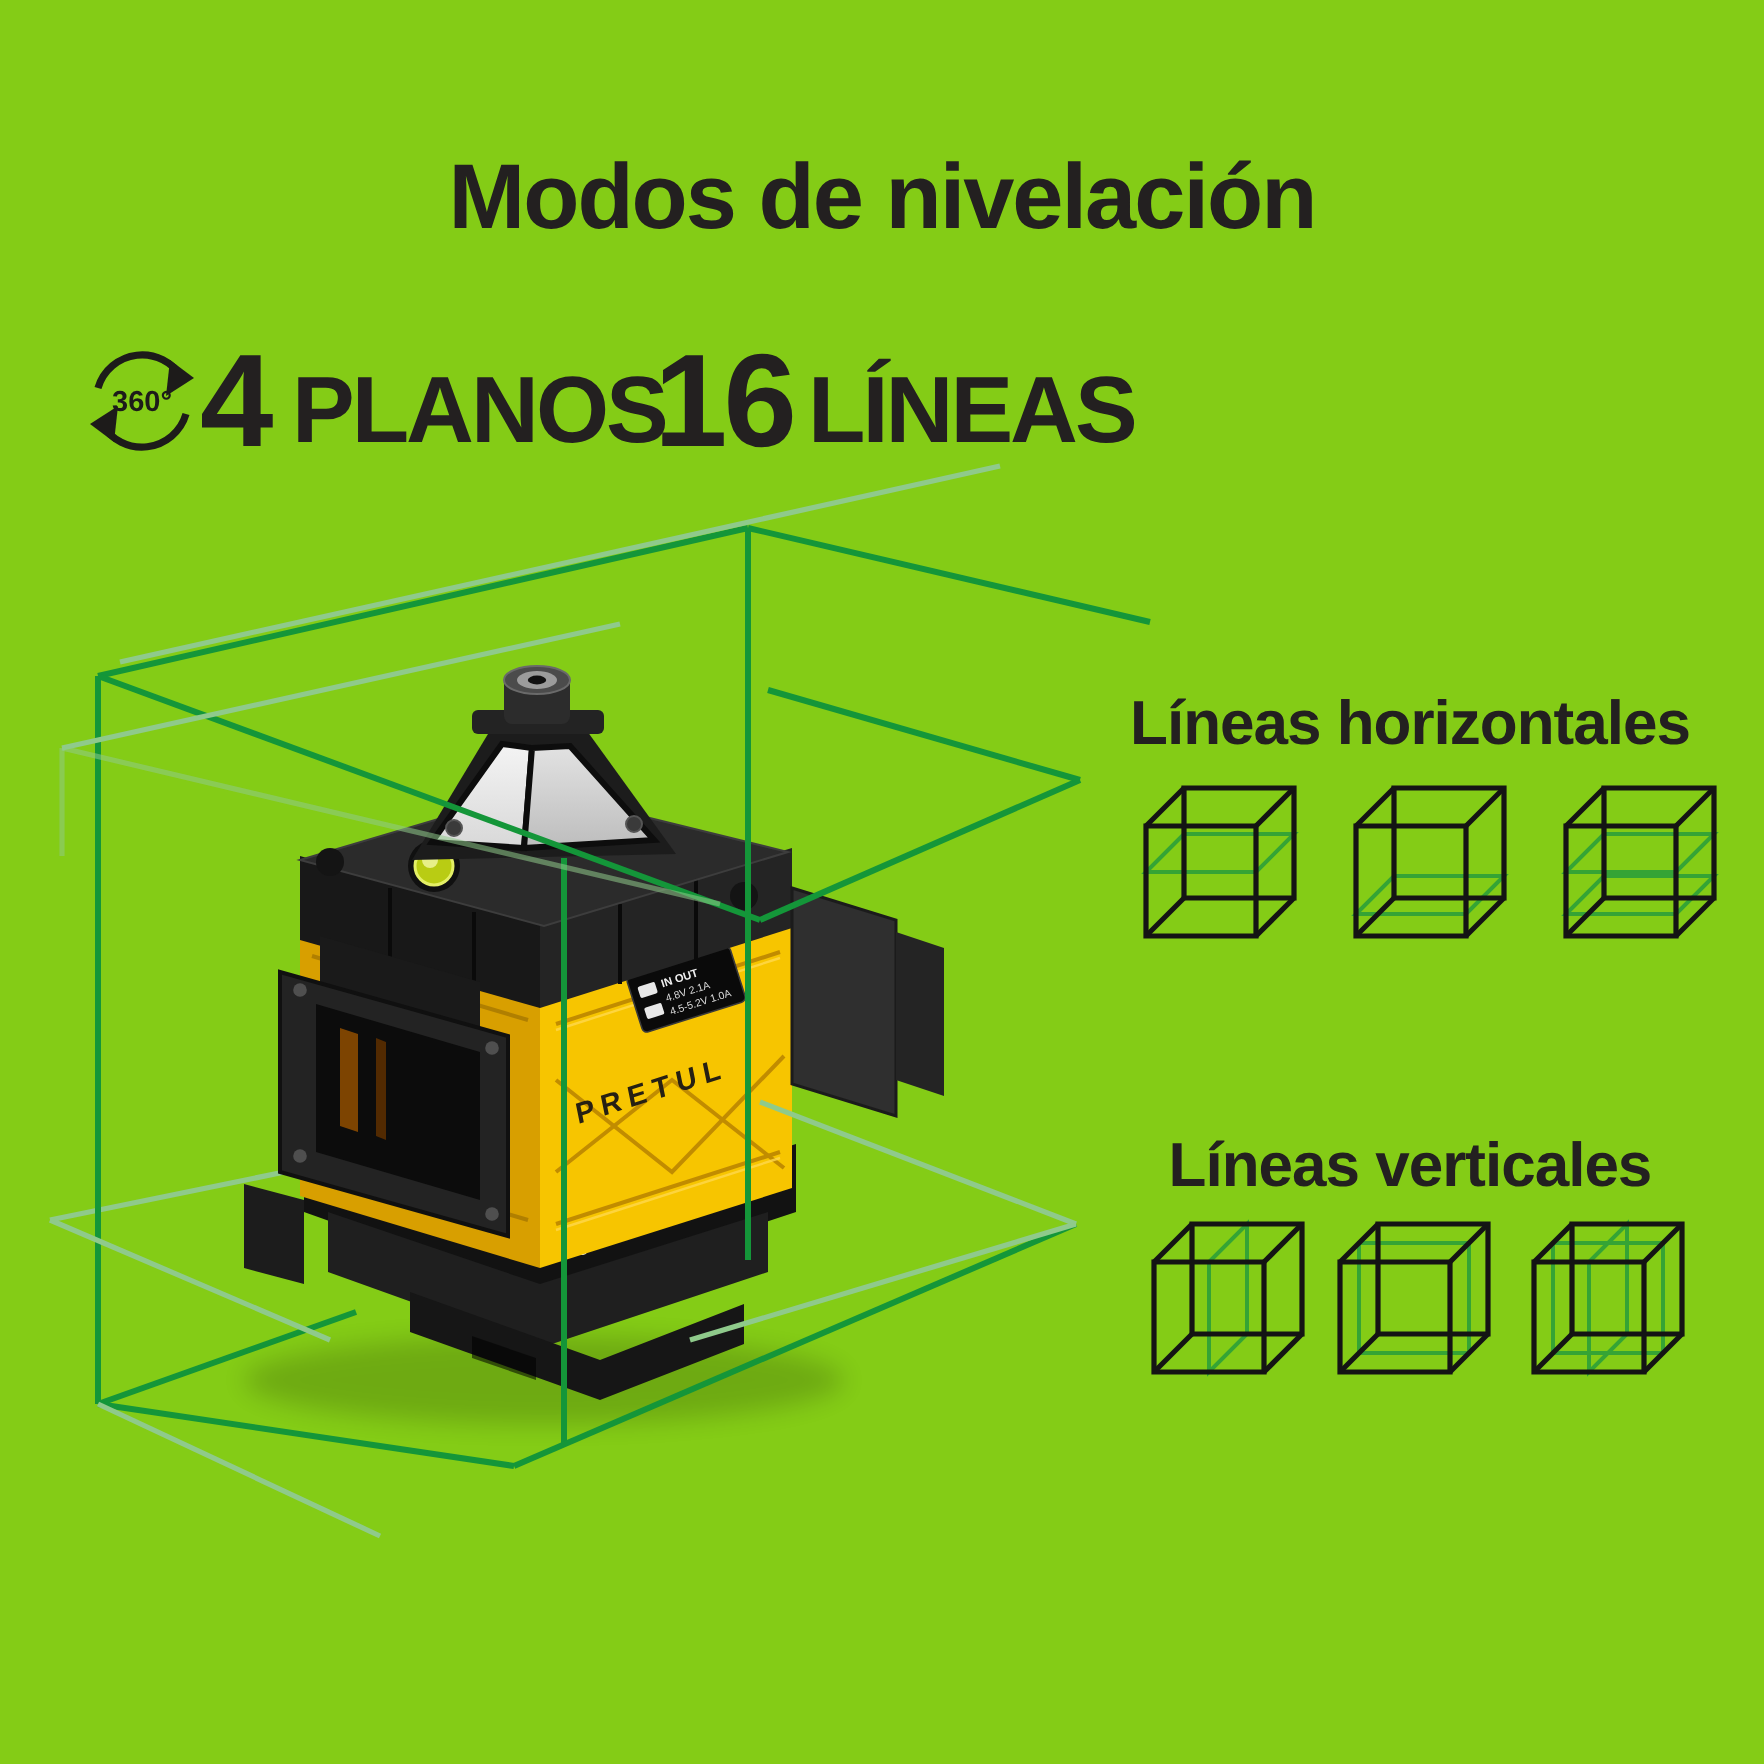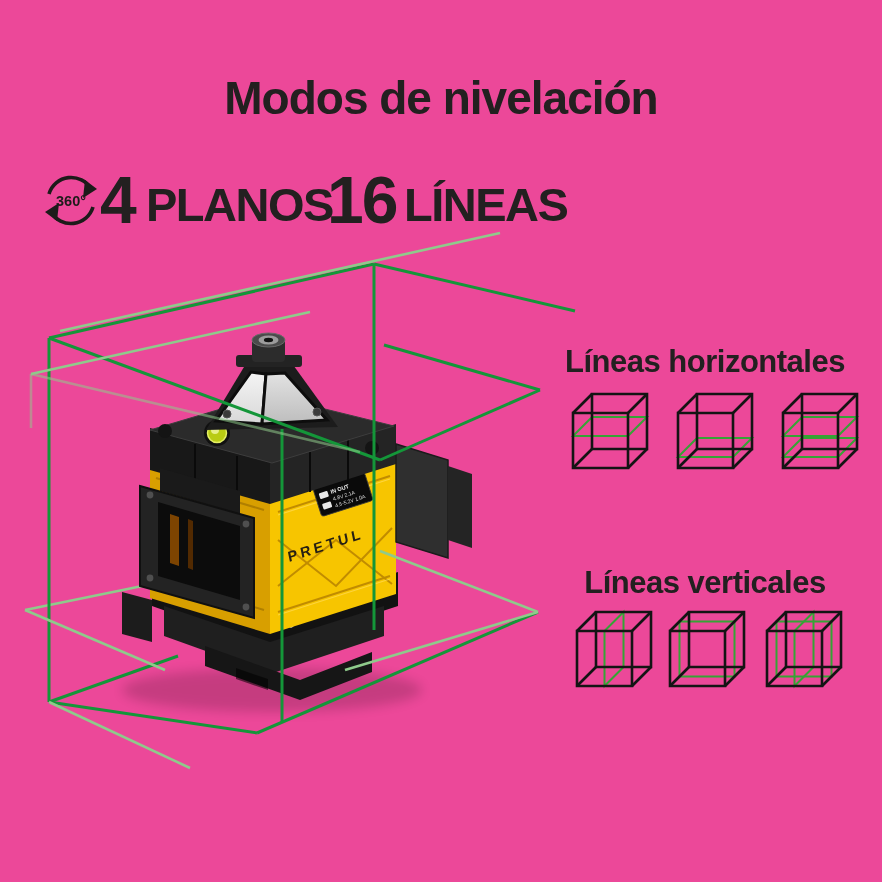--- a/index.html
+++ b/index.html
@@ -1,16 +1,16 @@
 <!DOCTYPE html>
 <html style="--ink: #232020; --cube-ink: #141414; --cube-green: #35a435; --green-dark: #149639; --green-light: #8fca8b;"><head>
 <meta charset="utf-8">
 <style>
   html,body{margin:0;padding:0;background:#ffffff;}
-  .stage{position:relative;width:882px;height:882px;background:#ec4899;overflow:hidden;
+  .stage{position:relative;width:882px;height:882px;background:#84cc16;overflow:hidden;
          font-family:"Liberation Sans", sans-serif;}
   svg text{font-family:"Liberation Sans", sans-serif;}
   .ttl{font-weight:bold;fill:var(--ink);letter-spacing:-1px;}
   .big-num{font-weight:bold;fill:var(--ink);letter-spacing:-2px;}
   .big-word{font-weight:bold;fill:var(--ink);letter-spacing:-1.5px;}
   .sec-ttl{font-weight:bold;fill:var(--ink);letter-spacing:-0.5px;}
   .cube-edge{stroke:var(--cube-ink);stroke-width:2.6;fill:none;stroke-linejoin:miter;}
   .cube-green{stroke:var(--cube-green);stroke-width:2;fill:none;}
   .laser-d{stroke:var(--green-dark);stroke-width:3;fill:none;}
   .laser-l{stroke:var(--green-light);stroke-width:2.6;fill:none;}

